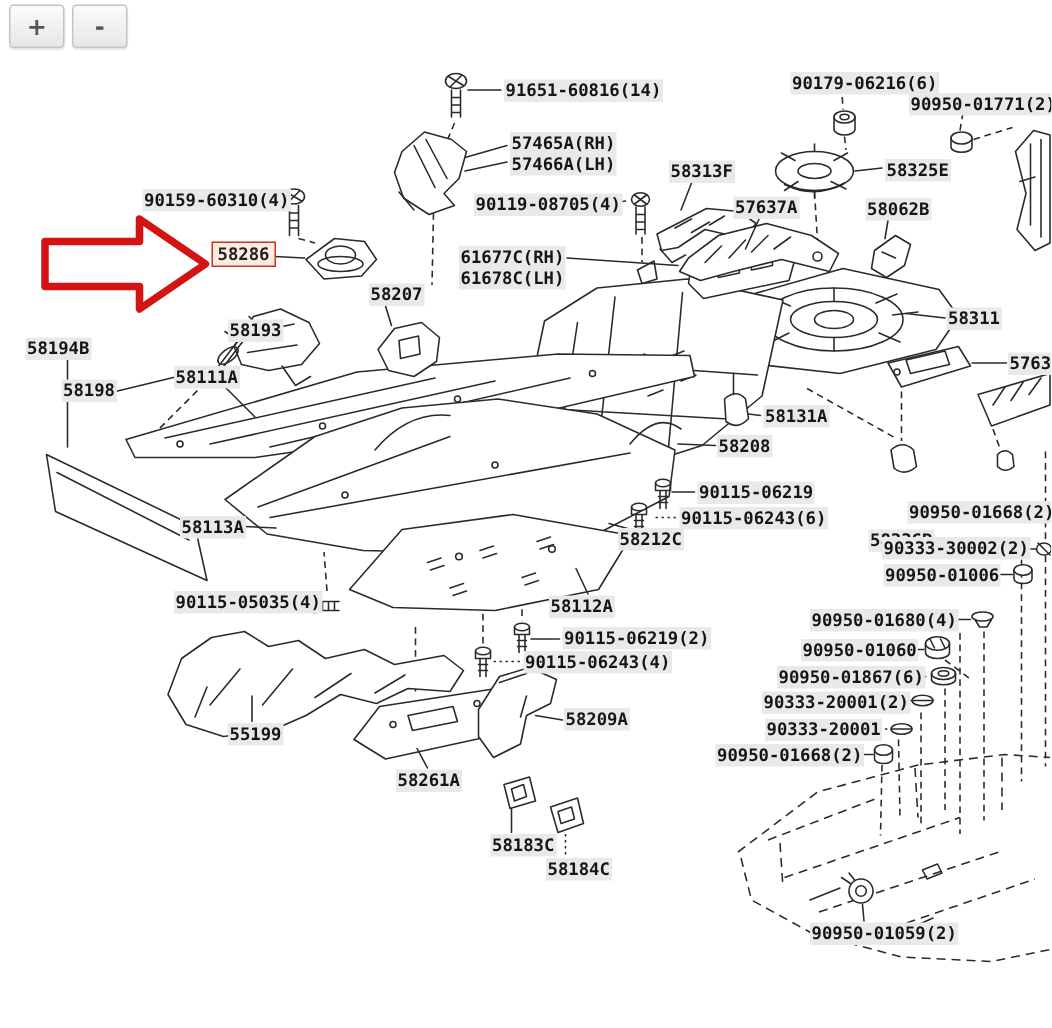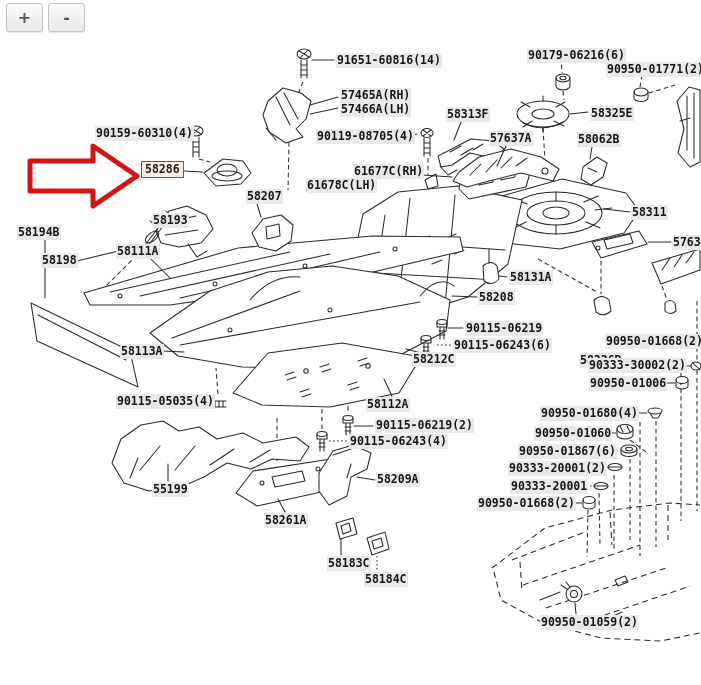--- a/index.html
+++ b/index.html
@@ -342,21 +342,21 @@
       <div class="plabel" style="left: 340px; top: 102px;">57466A(LH)</div>
       <div class="plabel" style="left: 527px; top: 48px;">90179-06216(6)</div>
       <div class="plabel" style="left: 606px; top: 62px;">90950-01771(2)</div>
       <div class="plabel" style="left: 446px; top: 107px;">58313F</div>
       <div class="plabel" style="left: 590px; top: 106px;">58325E</div>
       <div class="plabel" style="left: 316px; top: 129px;">90119-08705(4)</div>
       <div class="plabel" style="left: 489px; top: 131px;">57637A</div>
       <div class="plabel" style="left: 577px; top: 132px; text-align: right;">58062B</div>
       <div class="plabel" style="left: 95px; top: 126px;">90159-60310(4)</div>
       <div class="plabel hl" style="left: 141px; top: 161px;">58286</div>
-      <div class="plabel" style="left: 306px; top: 164px; margin-left: 47px;">61677C(RH)</div>
+      <div class="plabel" style="left: 306px; top: 164px;">61677C(RH)</div>
       <div class="plabel" style="left: 306px; top: 178px;">61678C(LH)</div>
       <div class="plabel" style="left: 246px; top: 189px;">58207</div>
       <div class="plabel" style="left: 114px; top: 213px; margin-left: 38px;">58193</div>
       <div class="plabel" style="left: 17px; top: 225px;">58194B</div>
       <div class="plabel" style="left: 116px; top: 244px;">58111A</div>
       <div class="plabel" style="left: 41px; top: 253px;">58198</div>
       <div class="plabel" style="left: 631px; top: 205px;">58311</div>
       <div class="plabel" style="left: 672px; top: 235px;">5763</div>
       <div class="plabel" style="left: 509px; top: 270px;">58131A</div>
       <div class="plabel" style="left: 478px; top: 290px;">58208</div>

